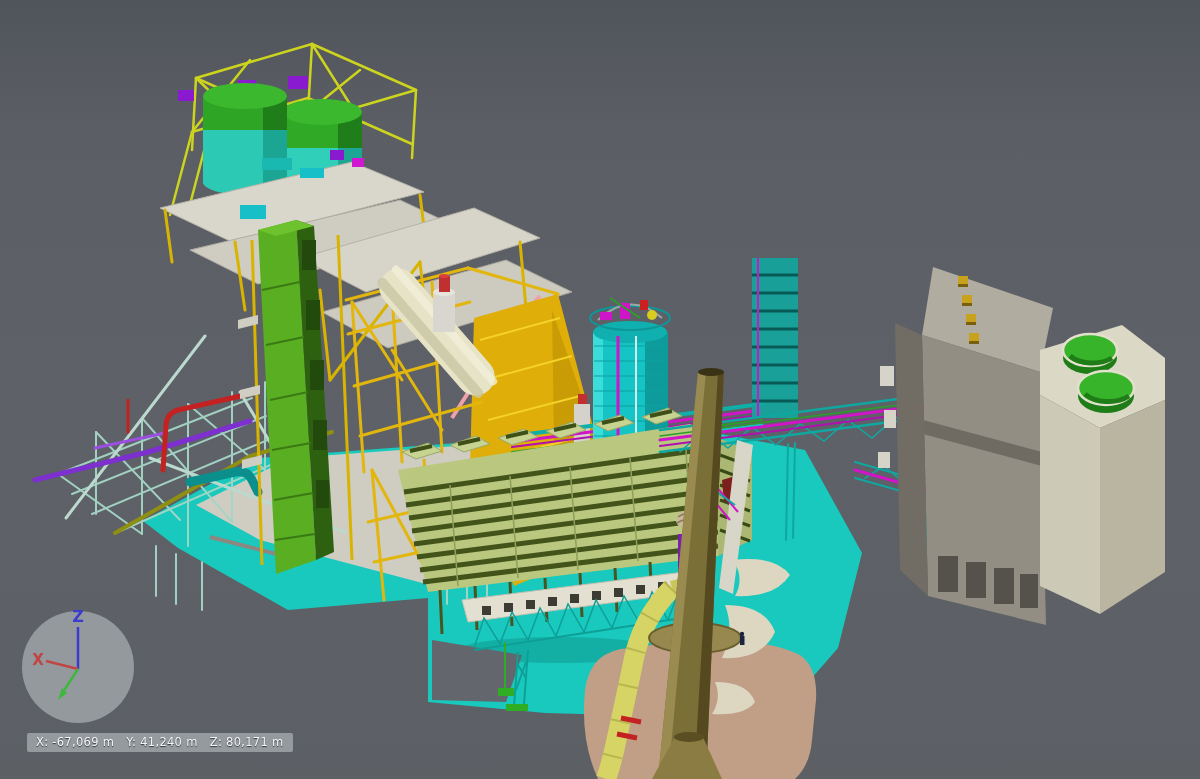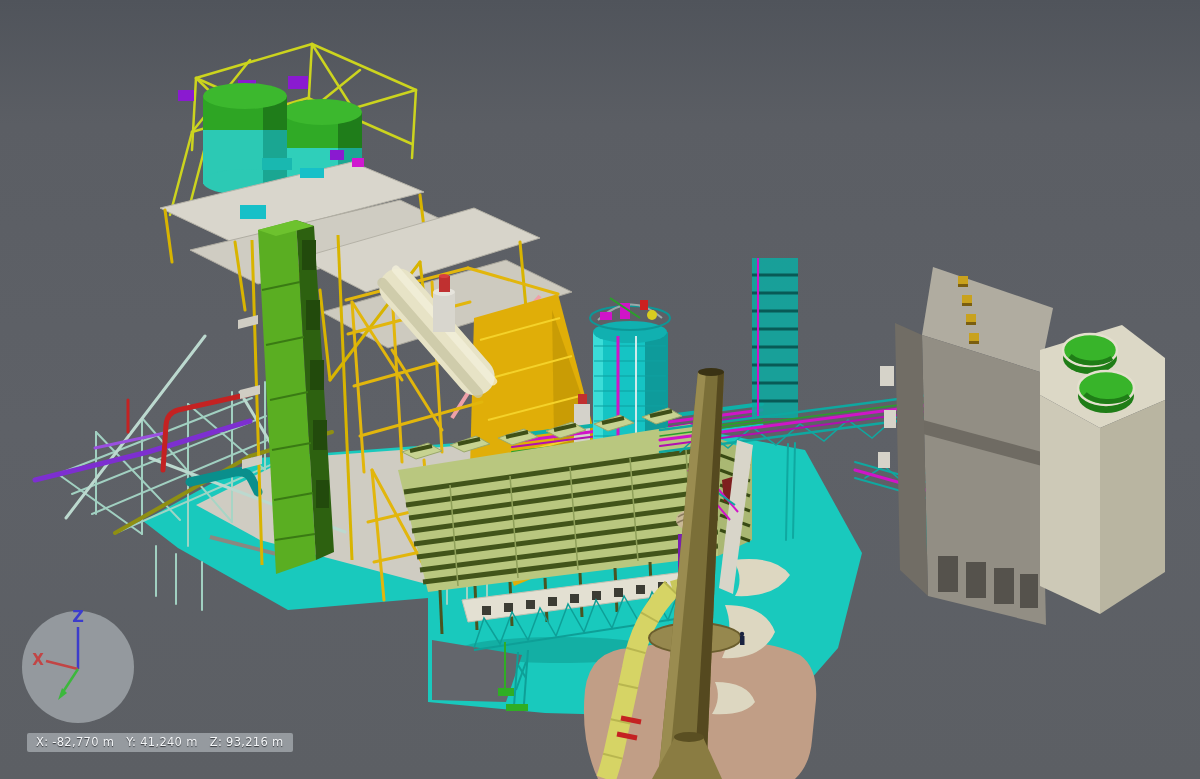--- a/index.html
+++ b/index.html
@@ -480,16 +480,16 @@
     <line x1="78" y1="669" x2="78" y2="627" stroke-width="2.5" stroke="#3c3ccc"></line>
     <line x1="78" y1="669" x2="46" y2="661" stroke-width="2.5" stroke="#c24545"></line>
     <line x1="78" y1="669" x2="63" y2="692" stroke-width="2.5" stroke="#3cb83c"></line>
     <polygon points="58,700 67,693 62,688" fill="#3cb83c"></polygon>
     <text x="78" y="622" text-anchor="middle" font-size="16" font-weight="bold" fill="#3c3ccc">Z</text>
     <text x="38" y="665" text-anchor="middle" font-size="15" font-weight="bold" fill="#c24545">X</text>
   </g>
 </svg>
 
 <div id="coord-bar">
-  <span>X: -82,770 m</span><span>Y: 41,240 m</span><span>Z: 93,216 m</span>
+  <span>X: -67,069 m</span><span>Y: 41,240 m</span><span>Z: 80,171 m</span>
 </div>
 
 </div>
 
 </body></html>

